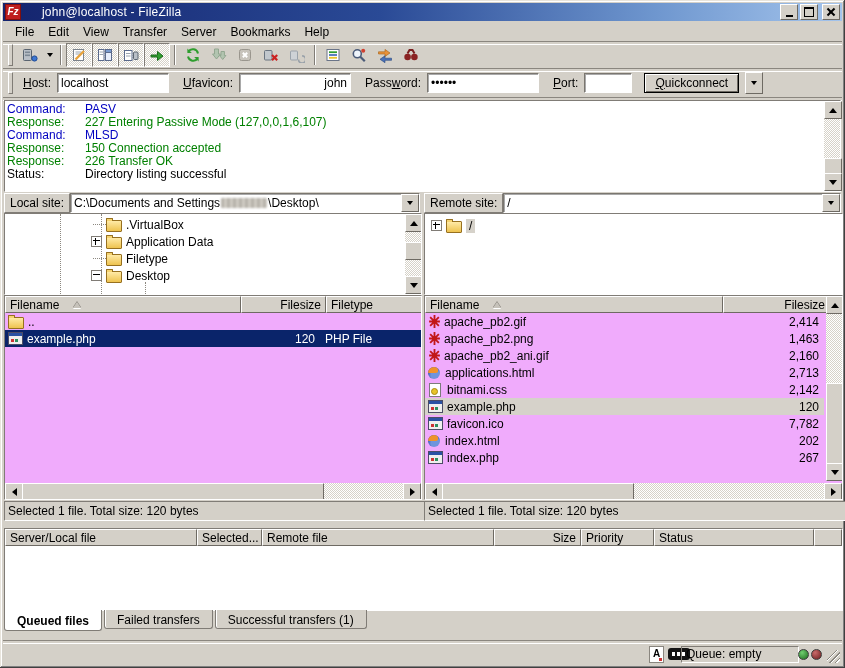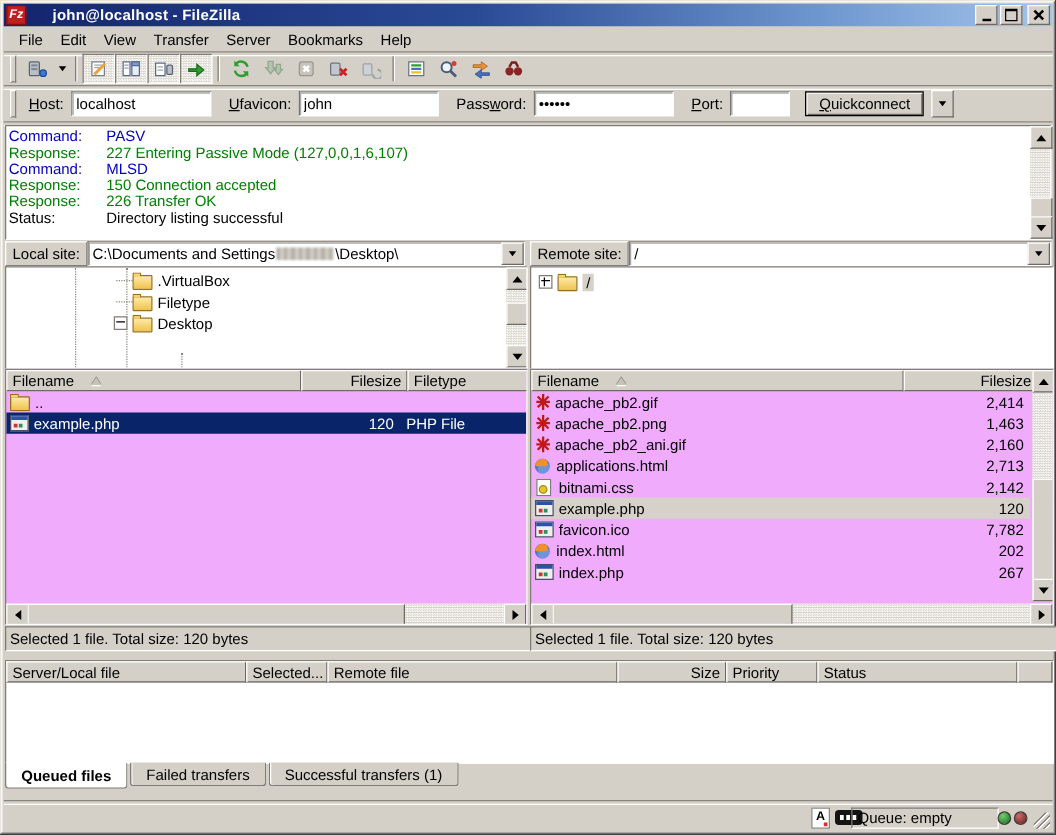--- a/index.html
+++ b/index.html
@@ -11,21 +11,21 @@
   .raised{border:1px solid;border-color:#fff #6e6a63 #6e6a63 #fff;background:#d4d0c8;}
   .sunken{border:1px solid;border-color:#807c76 #fff #fff #807c76;}
   .field{background:#fff;border:1px solid;border-color:#7a766f #fff #fff #7a766f;box-shadow:inset 1px 1px 0 rgba(64,64,64,.45);}
   .dither{background-color:#e9e5dd;background-image:conic-gradient(#fff 25%,#d6d2c8 0 50%,#fff 0 75%,#d6d2c8 0);background-size:2px 2px;}
   .groove{height:2px;border-top:1px solid #8a867f;border-bottom:1px solid #fff;}
   
   .titlebar{left:3px;top:3px;right:3px;height:18px;display:flex;align-items:center;
     background:linear-gradient(90deg,#14246e 0%,#2a4a96 45%,#6f97cf 78%,#a4c4ec 100%);padding:0 2px;}
   .logo{width:14px;height:14px;background:#bf1f1f;border:1px solid #7f0f0f;color:#fff;font-weight:bold;
     font-style:italic;font-size:10px;line-height:13px;text-align:center;margin-right:4px;}
-  .title-text{color:#fff;font-weight:bold;letter-spacing:.2px;flex:1;white-space:nowrap;padding-left:17px;}
+  .title-text{color:#fff;font-weight:normal;letter-spacing:.2px;flex:1;white-space:nowrap;padding-left:17px;}
   .tbtns{display:flex;gap:2px;}
   .tb{width:16px;height:14px;display:flex;align-items:center;justify-content:center;position:relative;}
   .gl-min{width:7px;height:2px;background:#000;margin-top:7px;}
   .gl-max{width:8px;height:7px;border:1px solid #000;border-top:2px solid #000;}
   .gl-x{position:relative;width:8px;height:8px;}
   .gl-x::before,.gl-x::after{content:"";position:absolute;left:-1px;top:3px;width:10px;height:2px;background:#000;}
   .gl-x::before{transform:rotate(45deg);} .gl-x::after{transform:rotate(-45deg);}
   
   .menubar{left:3px;top:22px;right:3px;height:19px;display:flex;align-items:center;padding-left:5px;}
   .menu-item{padding:2px 7px;}
@@ -265,21 +265,21 @@
         </svg>
       </span>
   </div>
   <div class="abs groove" style="left:3px;right:3px;top:68px"></div>
 
   <div class="abs qcbar">
     <span class="grip"></span>
     <label><span></span><span class="u">H</span><span>ost:</span></label>
     <input class="field qc-inp" style="width: 104px;" value="localhost">
     <label style="margin-left:8px"><span></span><span class="u">U</span><span>favicon:</span></label>
-    <input class="field qc-inp" style="width: 104px;" value="john">
+    <input class="field qc-inp" style="width: 104px; text-align: right;" value="john">
     <label style="margin-left:8px"><span>Pass</span><span class="u">w</span><span>ord:</span></label>
     <input class="field qc-inp" style="width: 104px;" value="••••••">
     <label style="margin-left:8px"><span></span><span class="u">P</span><span>ort:</span></label>
     <input class="field qc-inp" style="width: 40px;" value="">
     <button class="qc-btn" style="margin-left:6px"><span class="u">Q</span><span>uickconnect</span></button>
     <span class="qc-drop raised">
         <span class="car"></span>
       </span>
   </div>
   <div class="abs groove" style="left:3px;right:3px;top:97px"></div>
@@ -350,20 +350,25 @@
 
   <div class="abs tree" style="left:4px;width:416px">
     <i class="vline" style="left:55px"></i>
     <i class="vline" style="left:96px"></i>
     <i class="vline" style="left:140px;top:68px"></i>
     <div style="padding-top:2px">
       <div class="trow">
           <span class="hstub"></span>
           <span class="ficon icon-folder"></span>
           <span>.VirtualBox</span>
+        </div>
+      <div class="trow">
+          <span class="exp plus" style="margin-left:-2px"></span>
+          <span class="ficon icon-folder"></span>
+          <span>Application Data</span>
         </div>
       <div class="trow">
           <span class="hstub"></span>
           <span class="ficon icon-folder"></span>
           <span>Filetype</span>
         </div>
       <div class="trow">
           <span class="exp" style="margin-left:-2px"></span>
           <span class="ficon icon-folder"></span>
           <span>Desktop</span>

